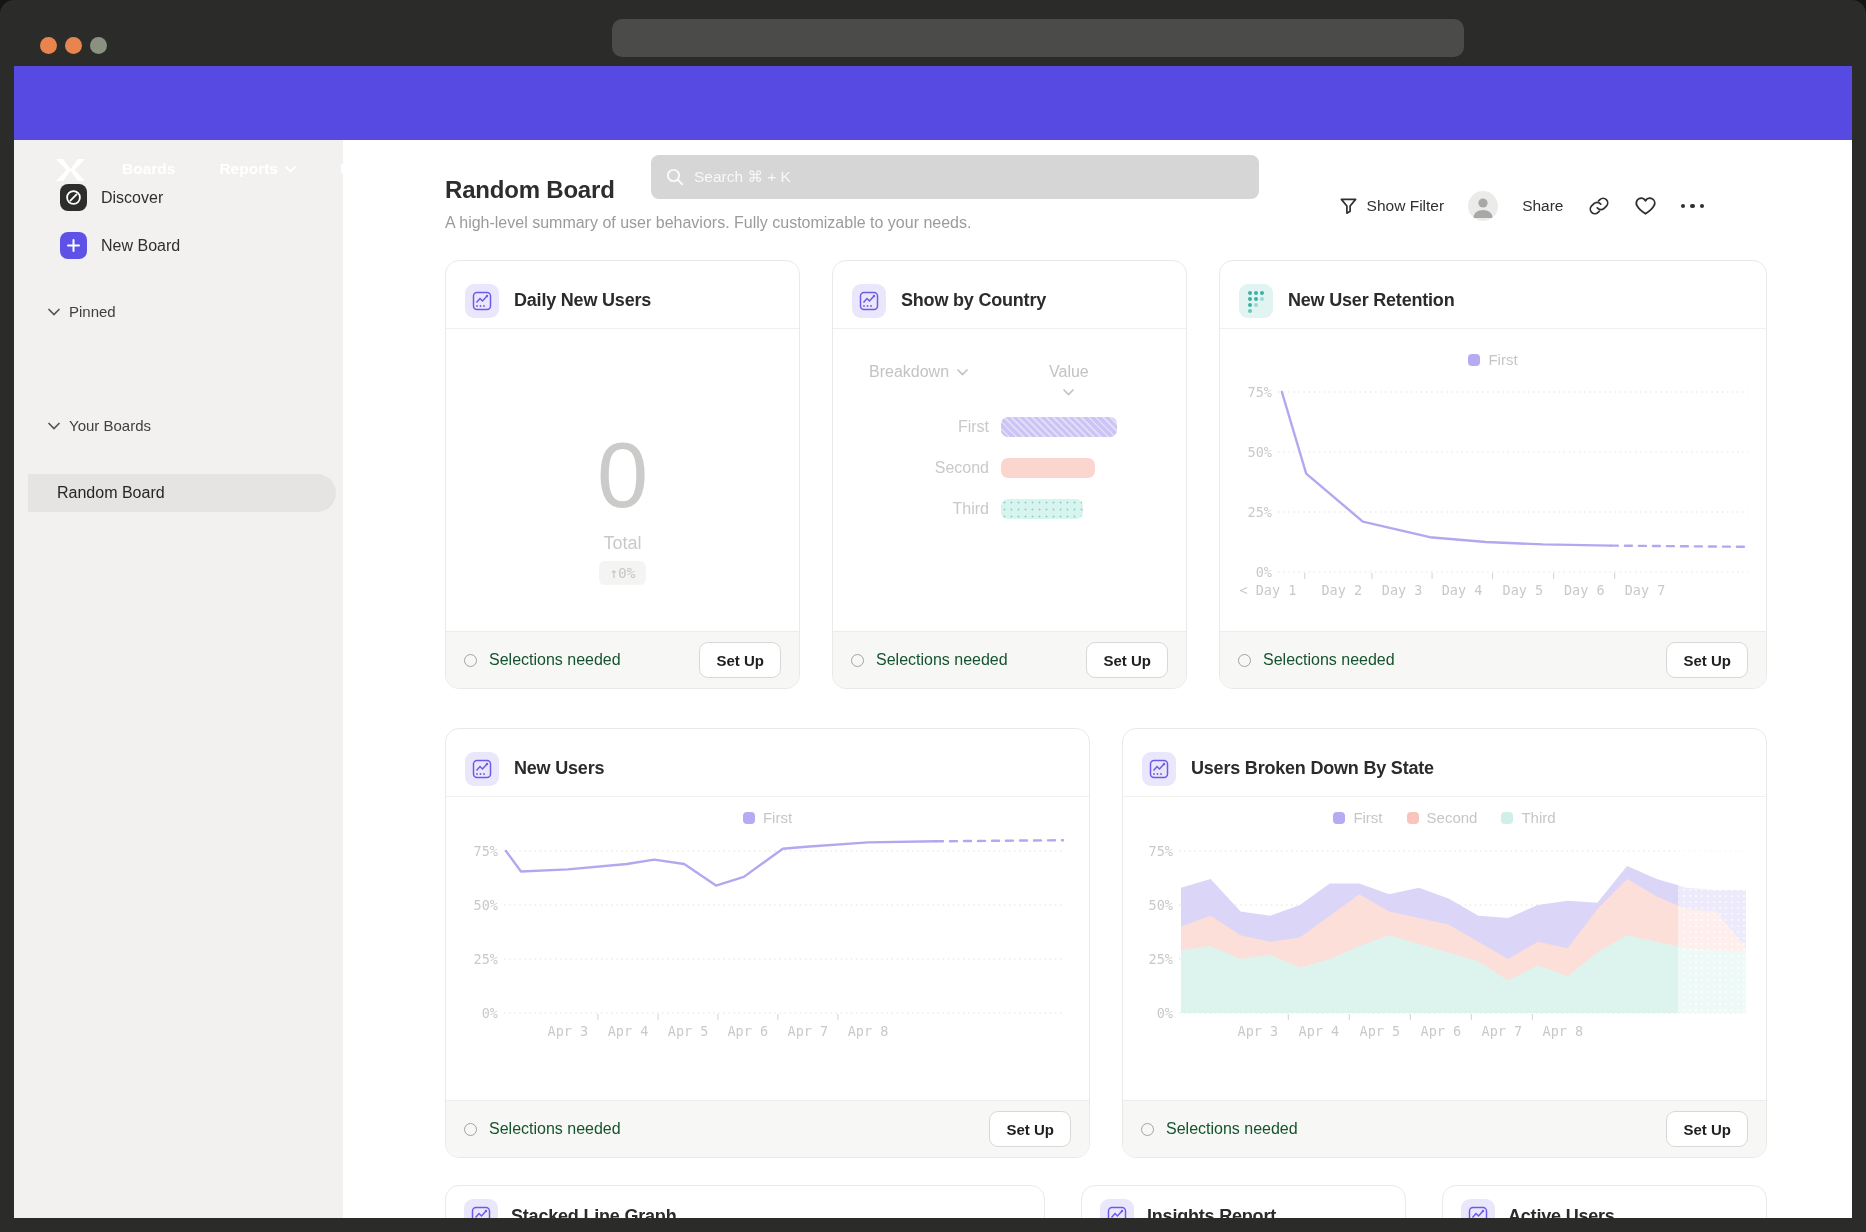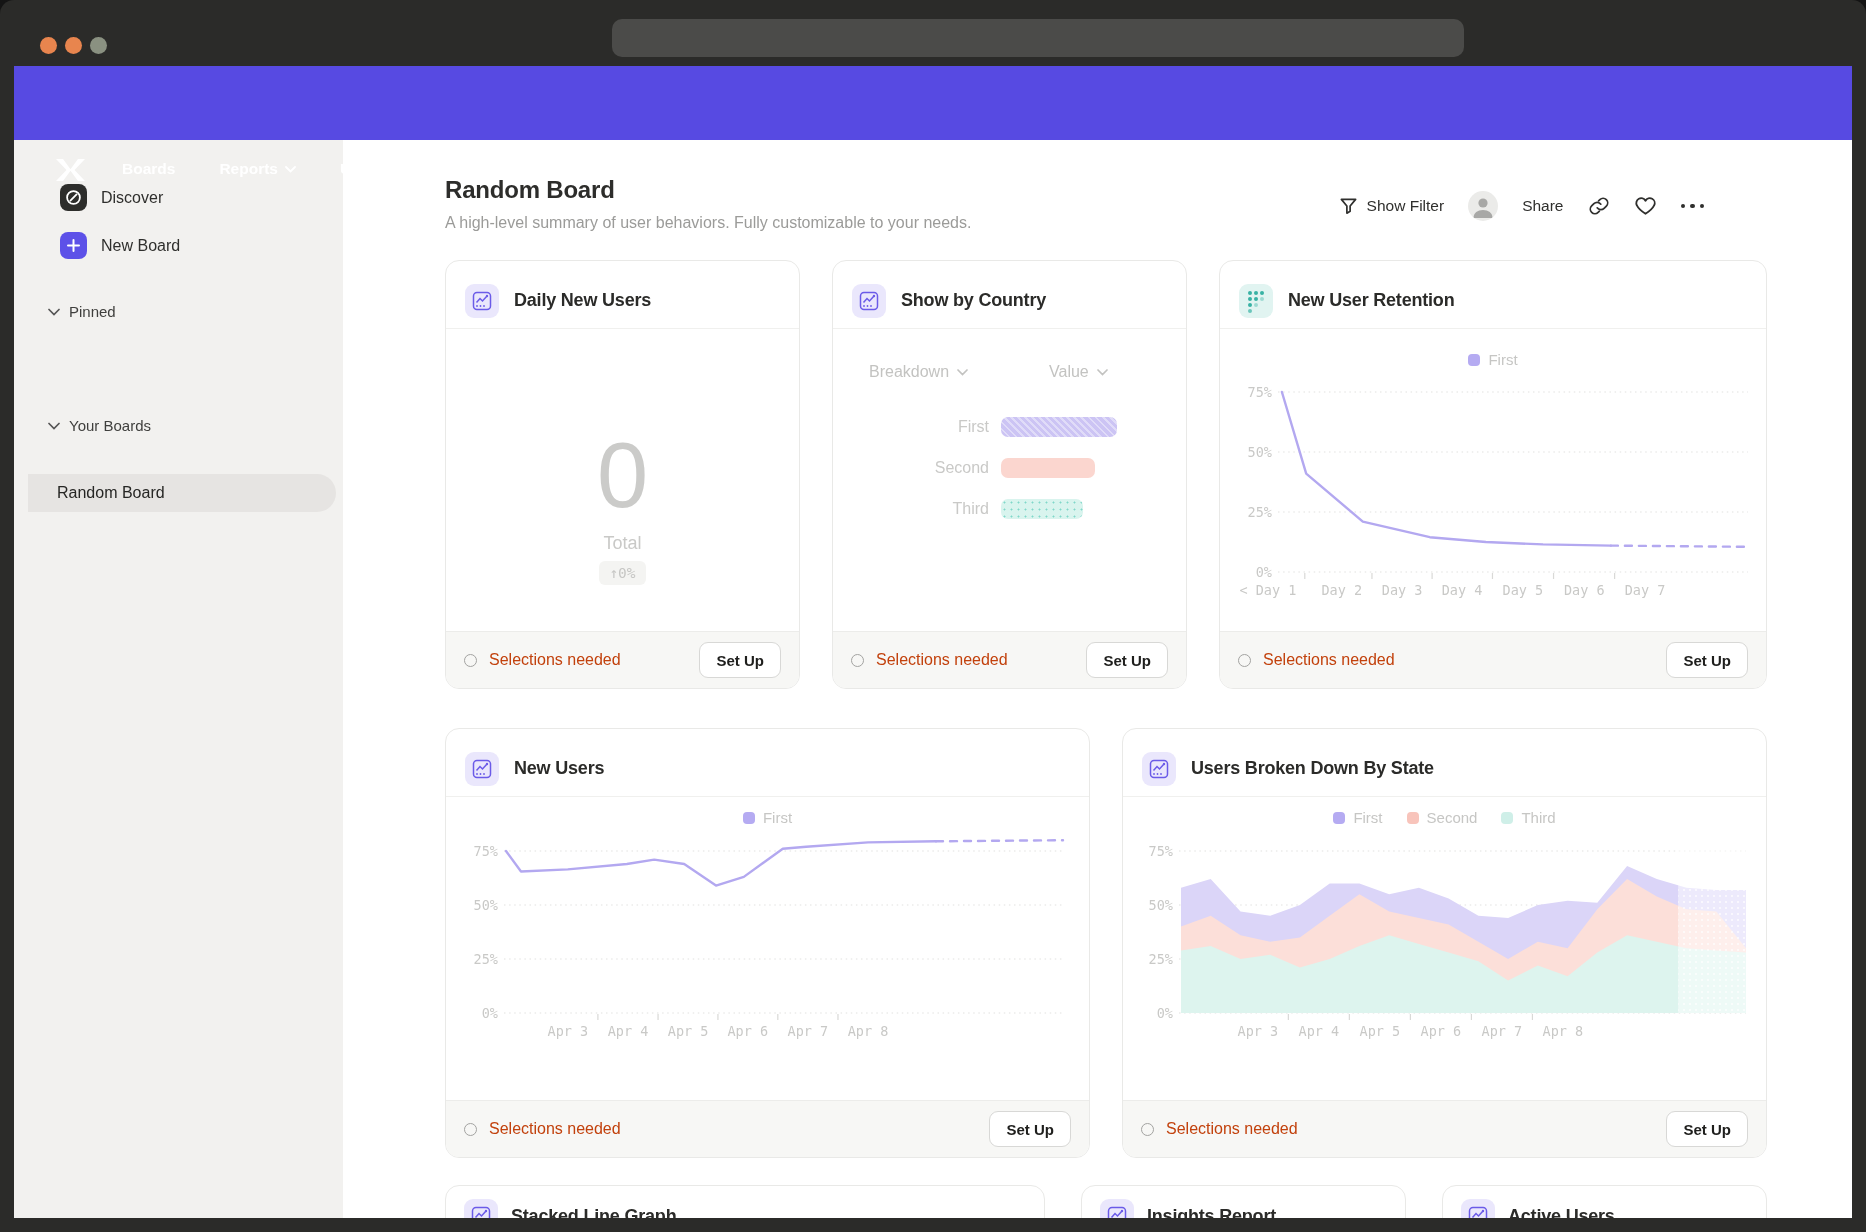--- a/index.html
+++ b/index.html
@@ -56,42 +56,42 @@
 
   
   .card { position:absolute; background:#fff; border:1px solid #e9e9e7; border-radius:14px; z-index:3; }
   .card-head { position:absolute; top:12px; left:0; right:0; height:56px; display:flex; align-items:center; gap:15px; padding:0 19px; border-bottom:1px solid #f0f0ee; }
   .card-title { font-size:18px; font-weight:700; color:#2b2b29; letter-spacing:-0.2px; }
   .icon-tile { width:34px; height:34px; border-radius:9px; display:flex; align-items:center; justify-content:center; flex:none; }
   .tile-purple { background:#eae7fc; }
   .tile-teal { background:#e1f4f1; }
   .card-foot { position:absolute; bottom:0; left:0; right:0; height:57px; background:#f7f7f5; border-top:1px solid #ececea; border-radius:0 0 13px 13px; display:flex; align-items:center; padding:0 18px; }
   .status-ring { width:13px; height:13px; border:1.5px solid #a3a3a1; border-radius:50%; flex:none; }
-  .status-txt { font-size:16px; color:#c2410c; margin-left:12px; }
+  .status-txt { font-size:16px; color:#14532d; margin-left:12px; }
   .setup-btn { margin-left:auto; height:36px; padding:0 16px; background:#fff; border:1px solid #d8d8d6; border-radius:9px; font-size:15px; font-weight:700; color:#1f1f1d; font-family:"Liberation Sans",sans-serif; cursor:pointer; }
 
   .c1 { left:445px;  top:260px;  width:355px; height:429px; }
   .c2 { left:832px;  top:260px;  width:355px; height:429px; }
   .c3 { left:1219px; top:260px;  width:548px; height:429px; }
   .c4 { left:445px;  top:728px;  width:645px; height:430px; }
   .c5 { left:1122px; top:728px;  width:645px; height:430px; }
   .c6 { left:445px;  top:1185px; width:600px; height:80px; }
   .c7 { left:1081px; top:1185px; width:325px; height:80px; }
   .c8 { left:1442px; top:1185px; width:325px; height:80px; }
 
   
   .metric-zero { position:absolute; left:0; top:168px; width:100%; text-align:center; font-size:92px; font-weight:500; color:#cbcbc9; line-height:1; }
   .metric-cap  { position:absolute; left:0; top:272px; width:100%; text-align:center; font-size:18px; color:#c9c9c7; }
   .delta-wrap  { position:absolute; left:0; top:300px; width:100%; text-align:center; }
   .delta-badge { display:inline-block; background:#f4f4f2; border-radius:6px; padding:4px 10px; font-family:"DejaVu Sans Mono",monospace; font-size:14.5px; color:#c6c6c4; }
 
   
   .bk-head { position:absolute; top:102px; left:0; width:100%; }
   .bk-col { position:absolute; display:flex; align-items:center; gap:8px; font-size:16px; color:#c3c3c1; cursor:pointer; }
-  .bk-col.col1 { left:36px; } .bk-col.col2 { left:216px; }
+  .bk-col.col1 { left:36px; } .bk-col.col2 { left:216px;flex-direction:column; }
   .bk-row { position:absolute; left:0; height:20px; display:flex; align-items:center; }
   .bk-label { width:156px; text-align:right; font-size:16px; color:#c9c9c7; }
   .bk-bar { margin-left:12px; height:20px; border-radius:7px; }
   .bk-bar.p1 { background-image:repeating-linear-gradient(45deg, rgba(255,255,255,0.4) 0 2px, transparent 2px 5px); }
   .bk-bar.p3 { background-image:radial-gradient(#7fd8c9 0.9px, transparent 1.1px); background-size:7px 7px; }
 
   
   .legend { position:absolute; left:0; width:100%; display:flex; justify-content:center; gap:24px; z-index:2; }
   .lg-item { display:flex; align-items:center; gap:8px; }
   .lg-sw { width:12px; height:12px; border-radius:4px; }
@@ -135,20 +135,27 @@
           </svg>
       </span>
       <span class="nav-item">
           <span>Users</span>
         </span>
       <span class="nav-item">
           <span>Events</span>
         </span>
     </div>
 
+    <div class="searchbar">
+      <svg width="18" height="18" viewBox="0 0 18 18">
+          <circle cx="7.5" cy="7.5" r="5.6" fill="none" stroke="rgba(255,255,255,0.88)" stroke-width="1.9"></circle>
+          <path d="M12 12l4.3 4.3" stroke="rgba(255,255,255,0.88)" stroke-width="1.9" stroke-linecap="round"></path>
+        </svg>
+      <input type="text" placeholder="Search ⌘ + K" style="">
+    </div>
 
     <div class="nav-right">
       <span class="nav-ic">
         <svg width="26" height="26" viewBox="0 0 26 26" fill="none" stroke="#fff" stroke-width="1.7">
           <ellipse cx="11" cy="6.5" rx="7.5" ry="3.2"></ellipse>
           <path d="M3.5 6.5v11c0 1.8 3.4 3.2 7.5 3.2.6 0 1.2-.03 1.8-.1M18.5 6.5v4.2"></path>
           <path d="M3.5 12c0 1.8 3.4 3.2 7.5 3.2.6 0 1.3-.04 1.9-.1"></path>
           <circle cx="19" cy="17.5" r="3"></circle>
           <path d="M19 12.8v1.6M19 20.6v1.6M23.1 15.1l-1.4.8M16.3 19l-1.4.8M14.9 15.1l1.4.8M21.7 19l1.4.8" stroke-linecap="round"></path>
         </svg>

